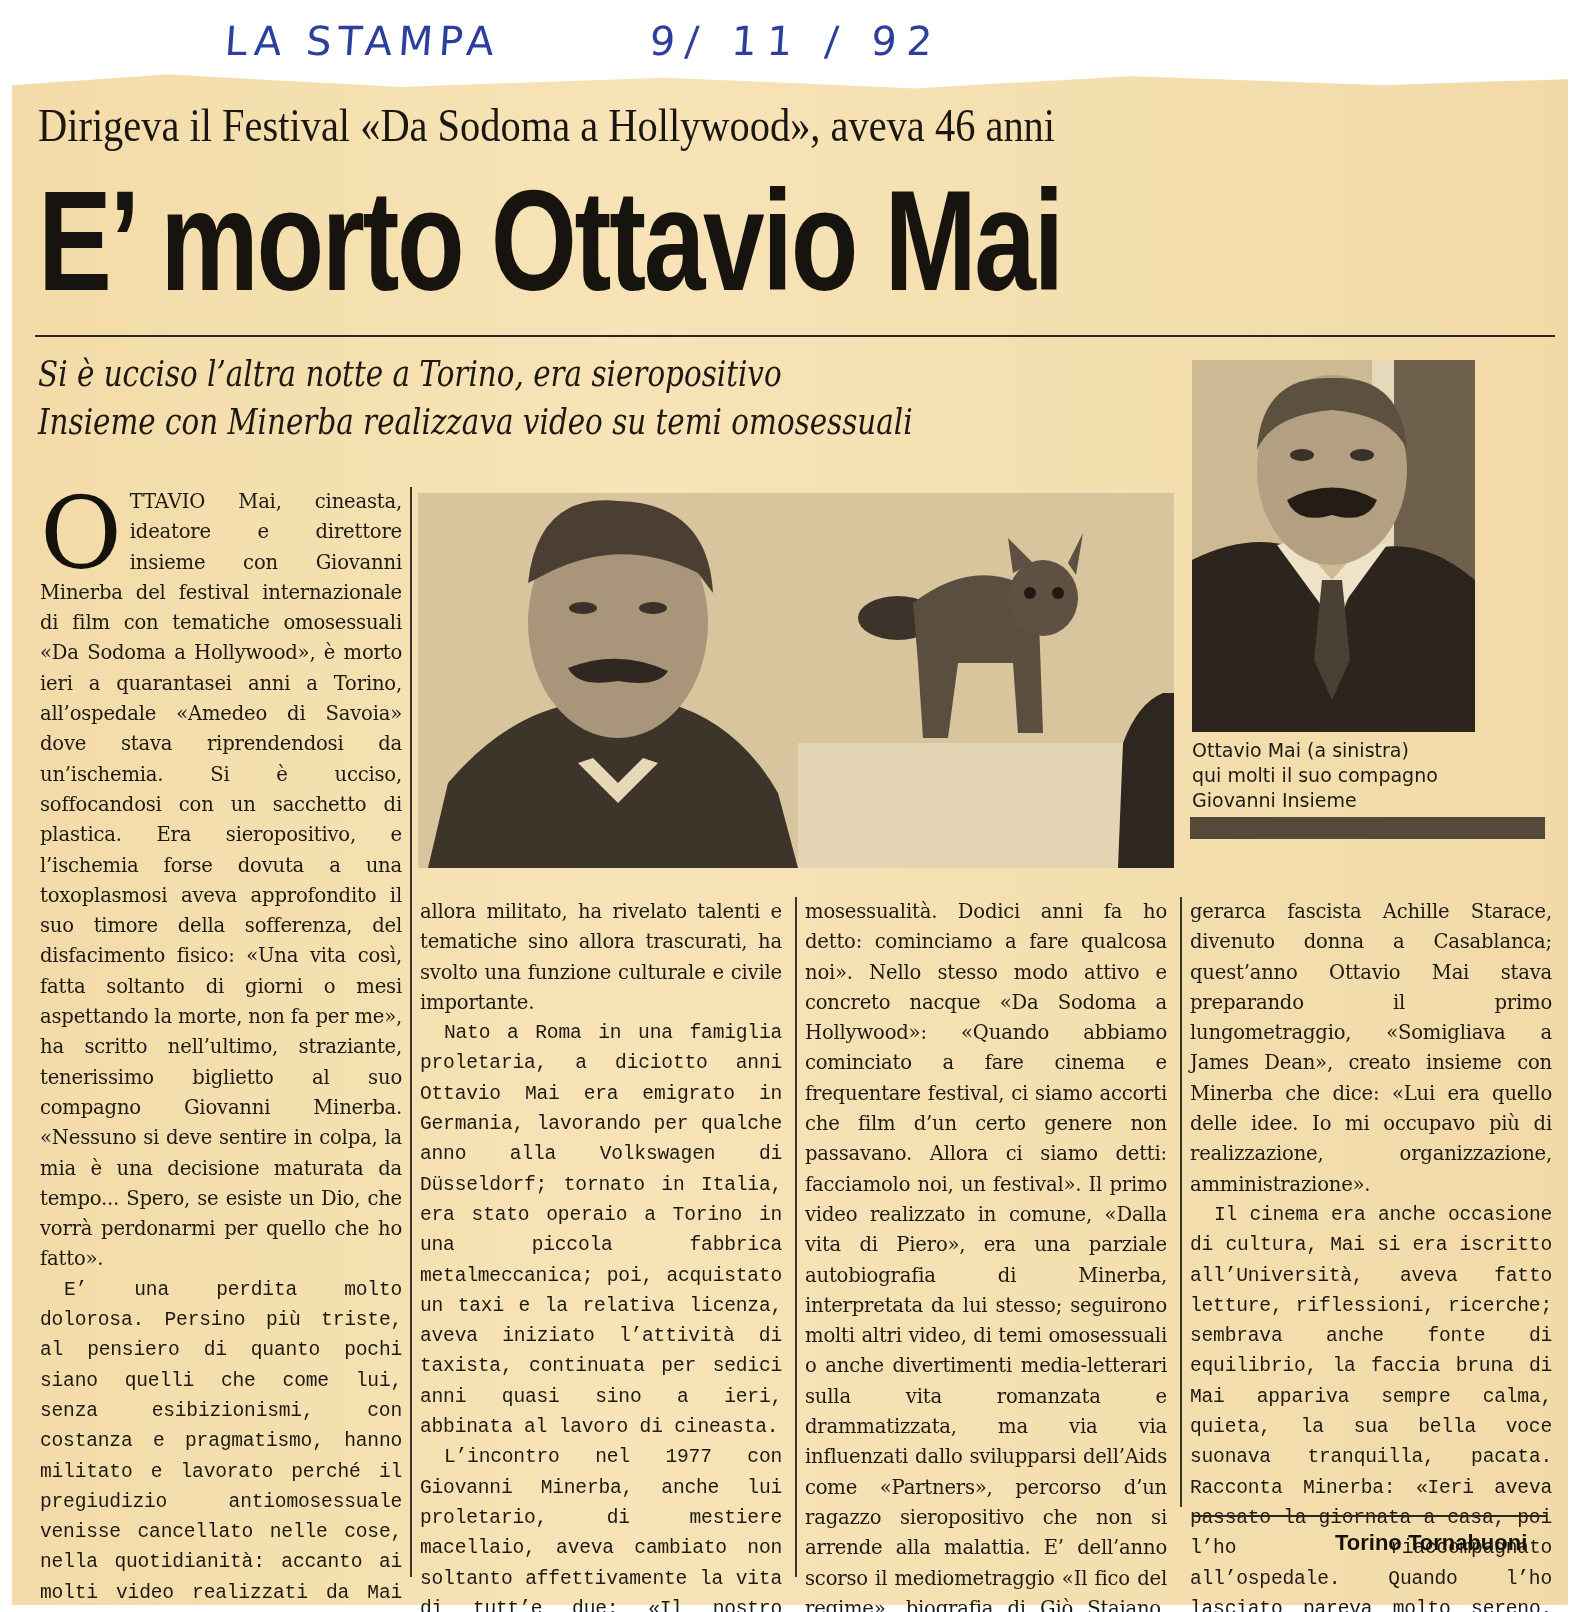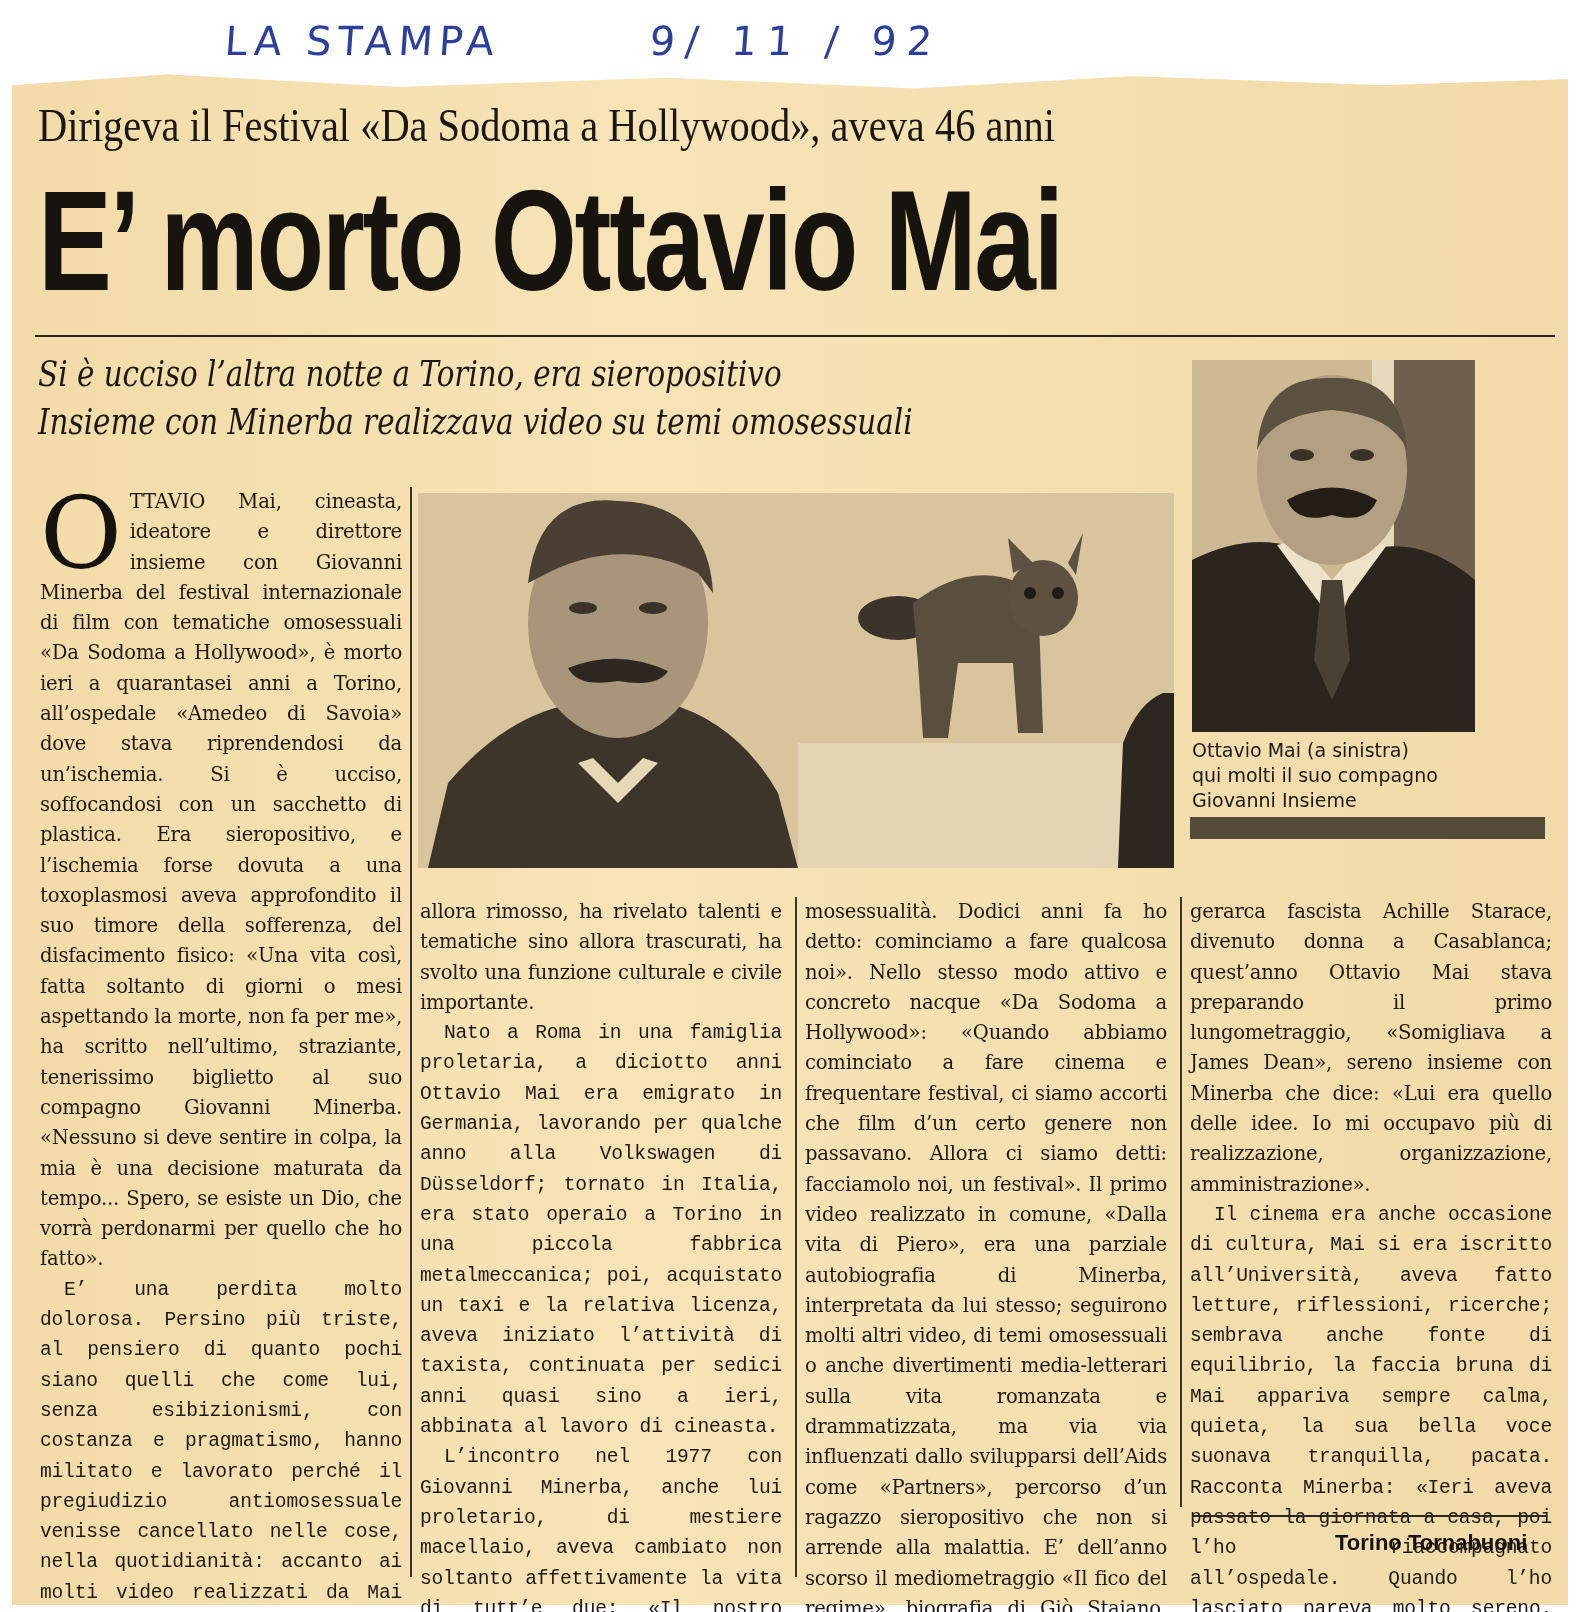--- a/index.html
+++ b/index.html
@@ -168,28 +168,28 @@
 <div class="colrule" style="left:410px; top:487px; height:1090px;"></div>
 <div class="colrule" style="left:795px; top:897px; height:680px;"></div>
 <div class="colrule" style="left:1180px; top:897px; height:610px;"></div>
 
 <div class="col col1">
   <p><span class="dropcap">O</span><span>TTAVIO Mai, cineasta, ideatore e direttore insieme con Giovanni Minerba del festival internazionale di film con tematiche omosessuali «Da Sodoma a Hollywood», è morto ieri a quarantasei anni a Torino, all’ospedale «Amedeo di Savoia» dove stava riprendendosi da un’ischemia. Si è ucciso, soffocandosi con un sacchetto di plastica. Era sieropositivo, e l’ischemia forse dovuta a una toxoplasmosi aveva approfondito il suo timore della sofferenza, del disfacimento fisico: «Una vita così, fatta soltanto di giorni o mesi aspettando la morte, non fa per me», ha scritto nell’ultimo, straziante, tenerissimo biglietto al suo compagno Giovanni Minerba. «Nessuno si deve sentire in colpa, la mia è una decisione maturata da tempo... Spero, se esiste un Dio, che vorrà perdonarmi per quello che ho fatto».</span></p>
   <p>E’ una perdita molto dolorosa. Persino più triste, al pensiero di quanto pochi siano quelli che come lui, senza esibizionismi, con costanza e pragmatismo, hanno militato e lavorato perché il pregiudizio antiomosessuale venisse cancellato nelle cose, nella quotidianità: accanto ai molti video realizzati da Mai con Minerba, il festival torinese «Da Sodoma a Hollywood», creato nel 1986, ha contribuito con il suo successo crescente, in Italia e fuori d’Italia, alla diffusione e legittimazione d’un cinema sino</p>
 </div>
 
 <div class="col col2">
-  <p>allora rimosso, ha rivelato talenti e tematiche sino allora trascurati, ha svolto una funzione culturale e civile importante.</p>
+  <p>allora militato, ha rivelato talenti e tematiche sino allora trascurati, ha svolto una funzione culturale e civile importante.</p>
   <p>Nato a Roma in una famiglia proletaria, a diciotto anni Ottavio Mai era emigrato in Germania, lavorando per qualche anno alla Volkswagen di Düsseldorf; tornato in Italia, era stato operaio a Torino in una piccola fabbrica metalmeccanica; poi, acquistato un taxi e la relativa licenza, aveva iniziato l’attività di taxista, continuata per sedici anni quasi sino a ieri, abbinata al lavoro di cineasta.</p>
   <p>L’incontro nel 1977 con Giovanni Minerba, anche lui proletario, di mestiere macellaio, aveva cambiato non soltanto affettivamente la vita di tutt’e due: «Il nostro approccio al cinema è stato casuale», racconta Minerba. «Eravamo stufi di come il cinema rappresentava l’o-</p>
 </div>
 
 <div class="col col3">
   <p>mosessualità. Dodici anni fa ho detto: cominciamo a fare qualcosa noi». Nello stesso modo attivo e concreto nacque «Da Sodoma a Hollywood»: «Quando abbiamo cominciato a fare cinema e frequentare festival, ci siamo accorti che film d’un certo genere non passavano. Allora ci siamo detti: facciamolo noi, un festival». Il primo video realizzato in comune, «Dalla vita di Piero», era una parziale autobiografia di Minerba, interpretata da lui stesso; seguirono molti altri video, di temi omosessuali o anche divertimenti media-letterari sulla vita romanzata e drammatizzata, ma via via influenzati dallo svilupparsi dell’Aids come «Partners», percorso d’un ragazzo sieropositivo che non si arrende alla malattia. E’ dell’anno scorso il mediometraggio «Il fico del regime», biografia di Giò Stajano, nipote del</p>
 </div>
 
 <div class="col col4">
-  <p>gerarca fascista Achille Starace, divenuto donna a Casablanca; quest’anno Ottavio Mai stava preparando il primo lungometraggio, «Somigliava a James Dean», sereno insieme con Minerba che dice: «Lui era quello delle idee. Io mi occupavo più di realizzazione, organizzazione, amministrazione».</p>
+  <p>gerarca fascista Achille Starace, divenuto donna a Casablanca; quest’anno Ottavio Mai stava preparando il primo lungometraggio, «Somigliava a James Dean», creato insieme con Minerba che dice: «Lui era quello delle idee. Io mi occupavo più di realizzazione, organizzazione, amministrazione».</p>
   <p>Il cinema era anche occasione di cultura, Mai si era iscritto all’Università, aveva fatto letture, riflessioni, ricerche; sembrava anche fonte di equilibrio, la faccia bruna di Mai appariva sempre calma, quieta, la sua bella voce suonava tranquilla, pacata. Racconta Minerba: «Ieri aveva passato la giornata a casa, poi l’ho riaccompagnato all’ospedale. Quando l’ho lasciato pareva molto sereno. M’ha salutato con un piccolo sorriso...».</p>
 </div>
 
 <div class="rule-byline"></div>
 <div class="byline">Torino Tornabuoni</div>
 
 </body></html>

